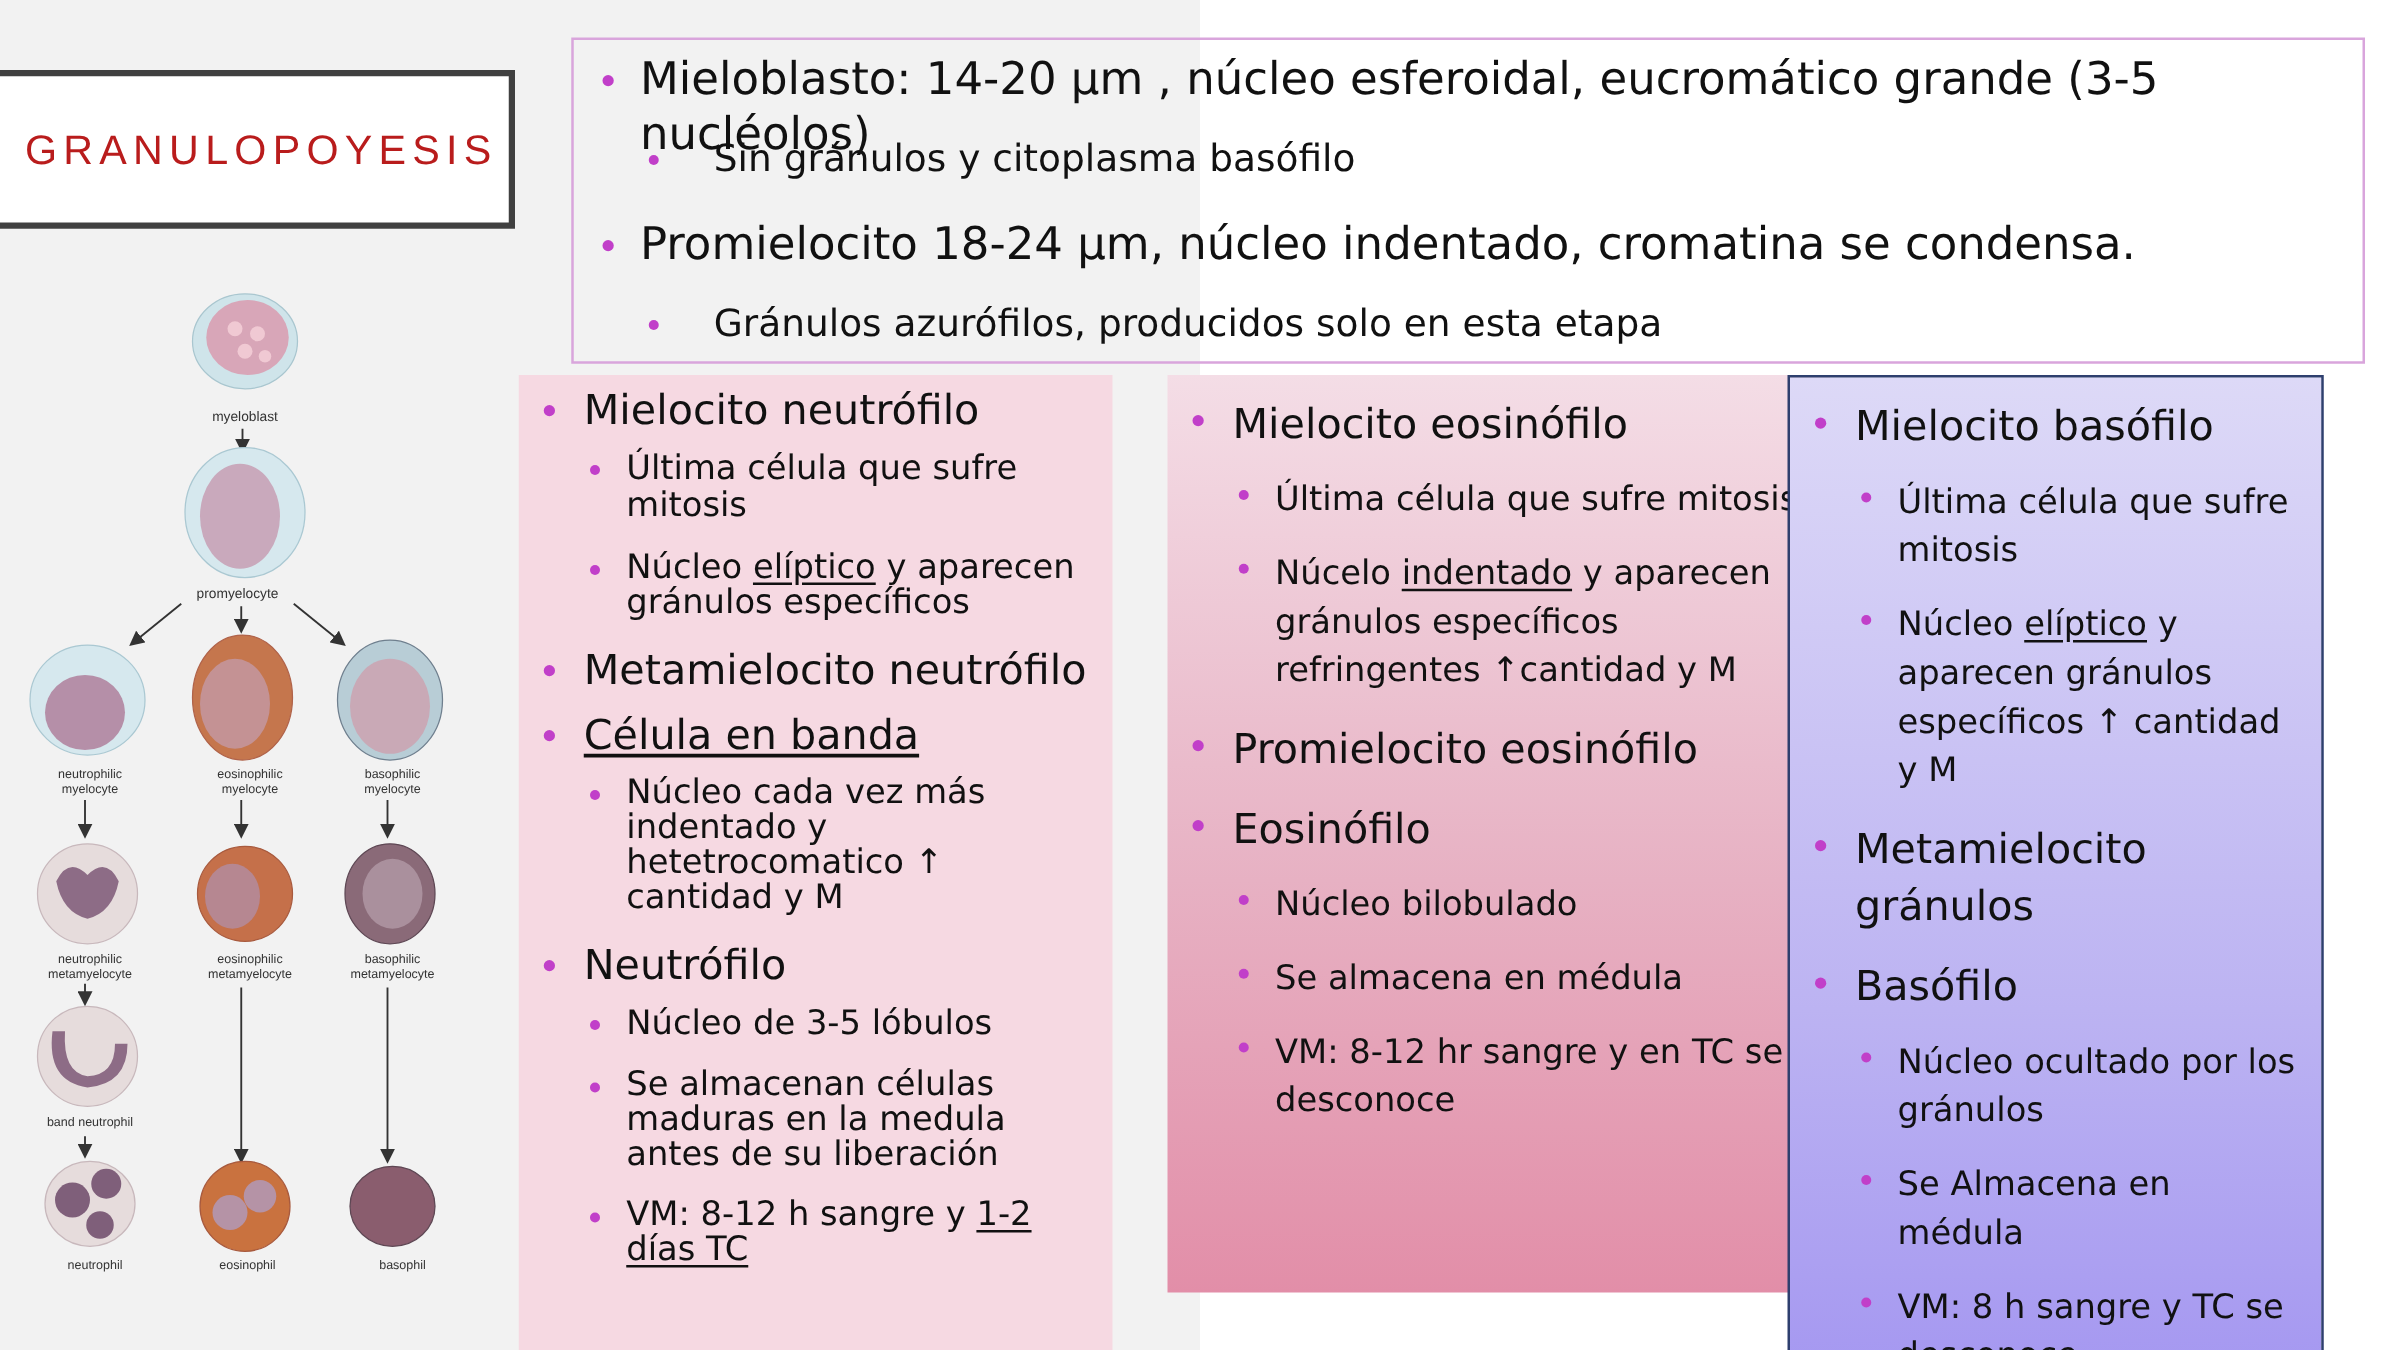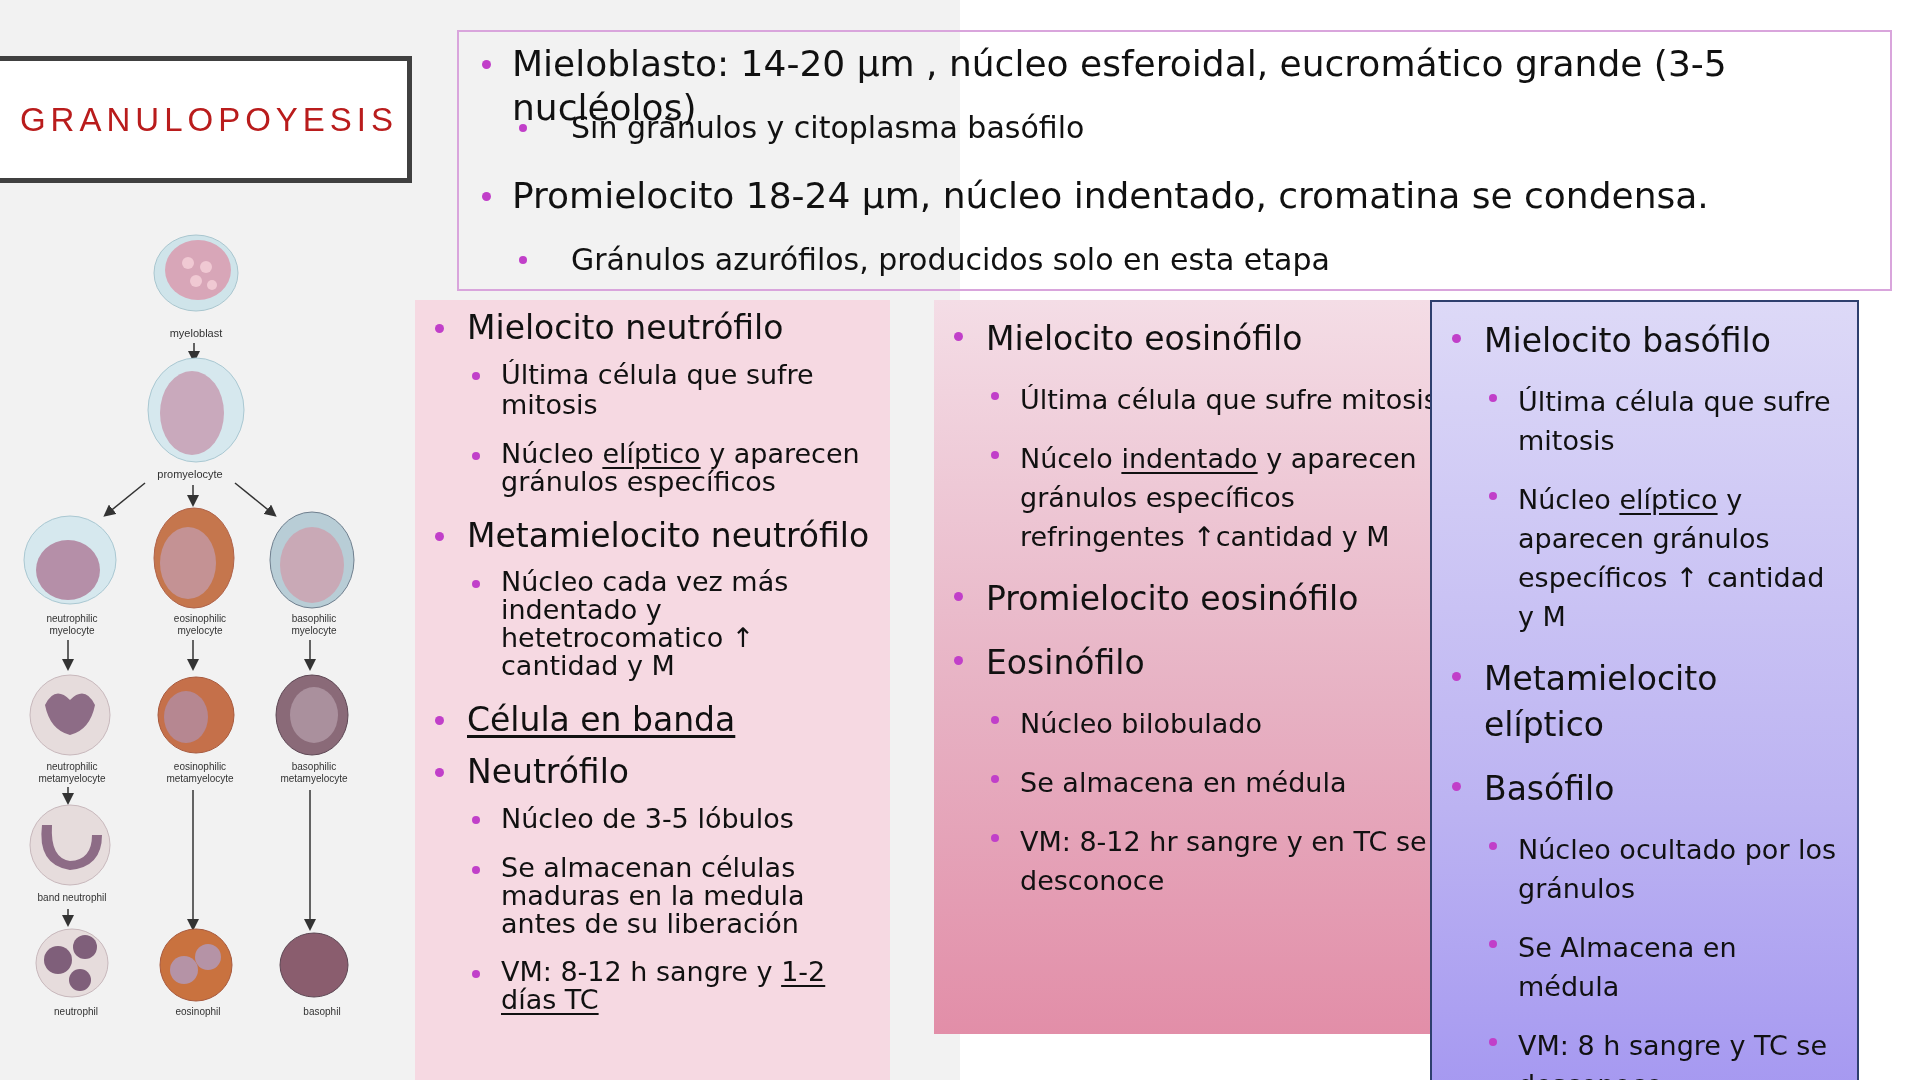--- a/index.html
+++ b/index.html
@@ -155,22 +155,22 @@
     <li class="b l2">Gránulos azurófilos, producidos solo en esta etapa</li>
   </ul>
 </div>
 
 <div class="col col1">
   <ul>
     <li class="b l1">Mielocito neutrófilo</li>
     <li class="b l2">Última célula que sufre mitosis</li>
     <li class="b l2" style="line-height:28px;"><span>Núcleo </span><span class="u">elíptico</span><span> y aparecen gránulos específicos</span></li>
     <li class="b l1">Metamielocito neutrófilo</li>
+    <li class="b l1"><span class="u">Célula en banda</span></li>
     <li class="b l2" style="line-height:28px;">Núcleo cada vez más indentado y hetetrocomatico ↑ cantidad y M</li>
-    <li class="b l1"><span class="u">Célula en banda</span></li>
     <li class="b l1">Neutrófilo</li>
     <li class="b l2">Núcleo de 3-5 lóbulos</li>
     <li class="b l2" style="line-height:28px;">Se almacenan células maduras en la medula antes de su liberación</li>
     <li class="b l2" style="line-height:28px;"><span>VM: 8-12 h sangre y </span><span class="u">1-2 días TC</span></li>
   </ul>
 </div>
 
 <div class="col col2">
   <ul style="padding-top:8px;">
     <li class="b l1">Mielocito eosinófilo</li>
@@ -182,19 +182,19 @@
     <li class="b l2">Se almacena en médula</li>
     <li class="b l2">VM: 8-12 hr sangre y en TC se desconoce</li>
   </ul>
 </div>
 
 <div class="col col3">
   <ul style="padding-top:8px;">
     <li class="b l1">Mielocito basófilo</li>
     <li class="b l2">Última célula que sufre mitosis</li>
     <li class="b l2"><span>Núcleo </span><span class="u">elíptico</span><span> y aparecen gránulos específicos ↑ cantidad y M</span></li>
-    <li class="b l1">Metamielocito elíptico</li>
+    <li class="b l1">Metamielocito gránulos</li>
     <li class="b l1">Basófilo</li>
     <li class="b l2">Núcleo ocultado por los gránulos</li>
     <li class="b l2">Se Almacena en médula</li>
     <li class="b l2">VM: 8 h sangre y TC se desconoce</li>
   </ul>
 </div>
 
 </body></html>

